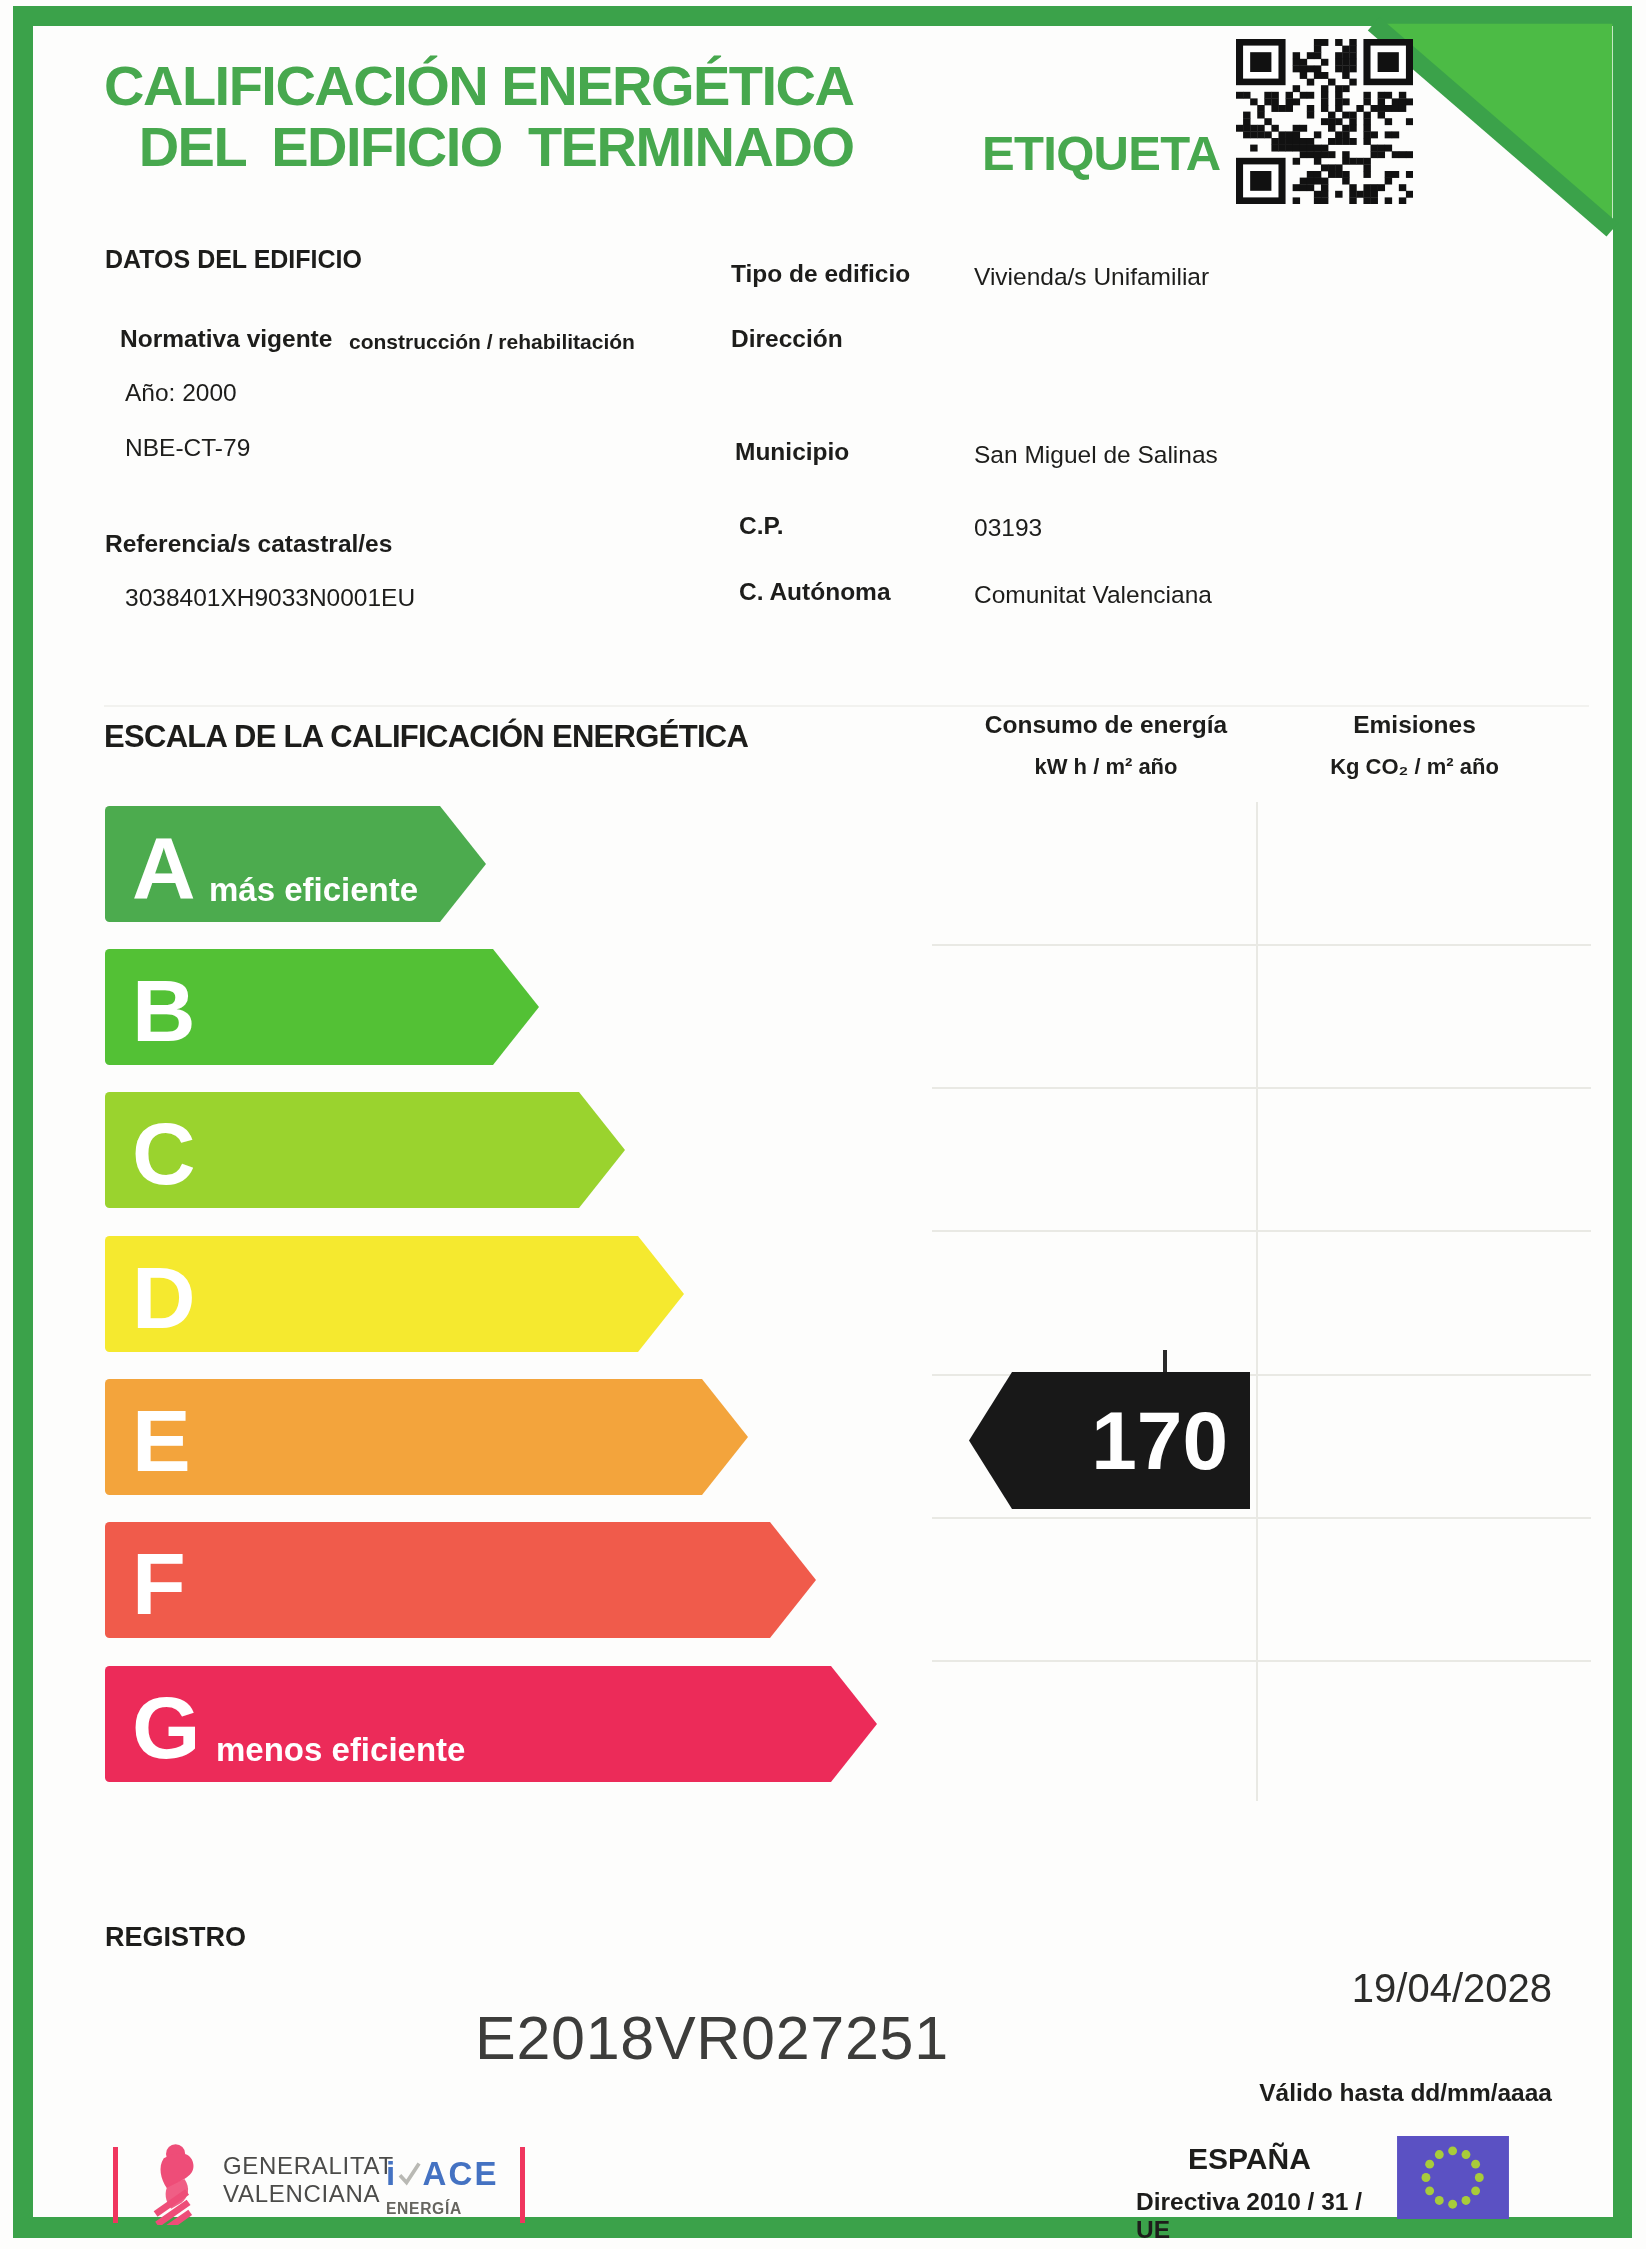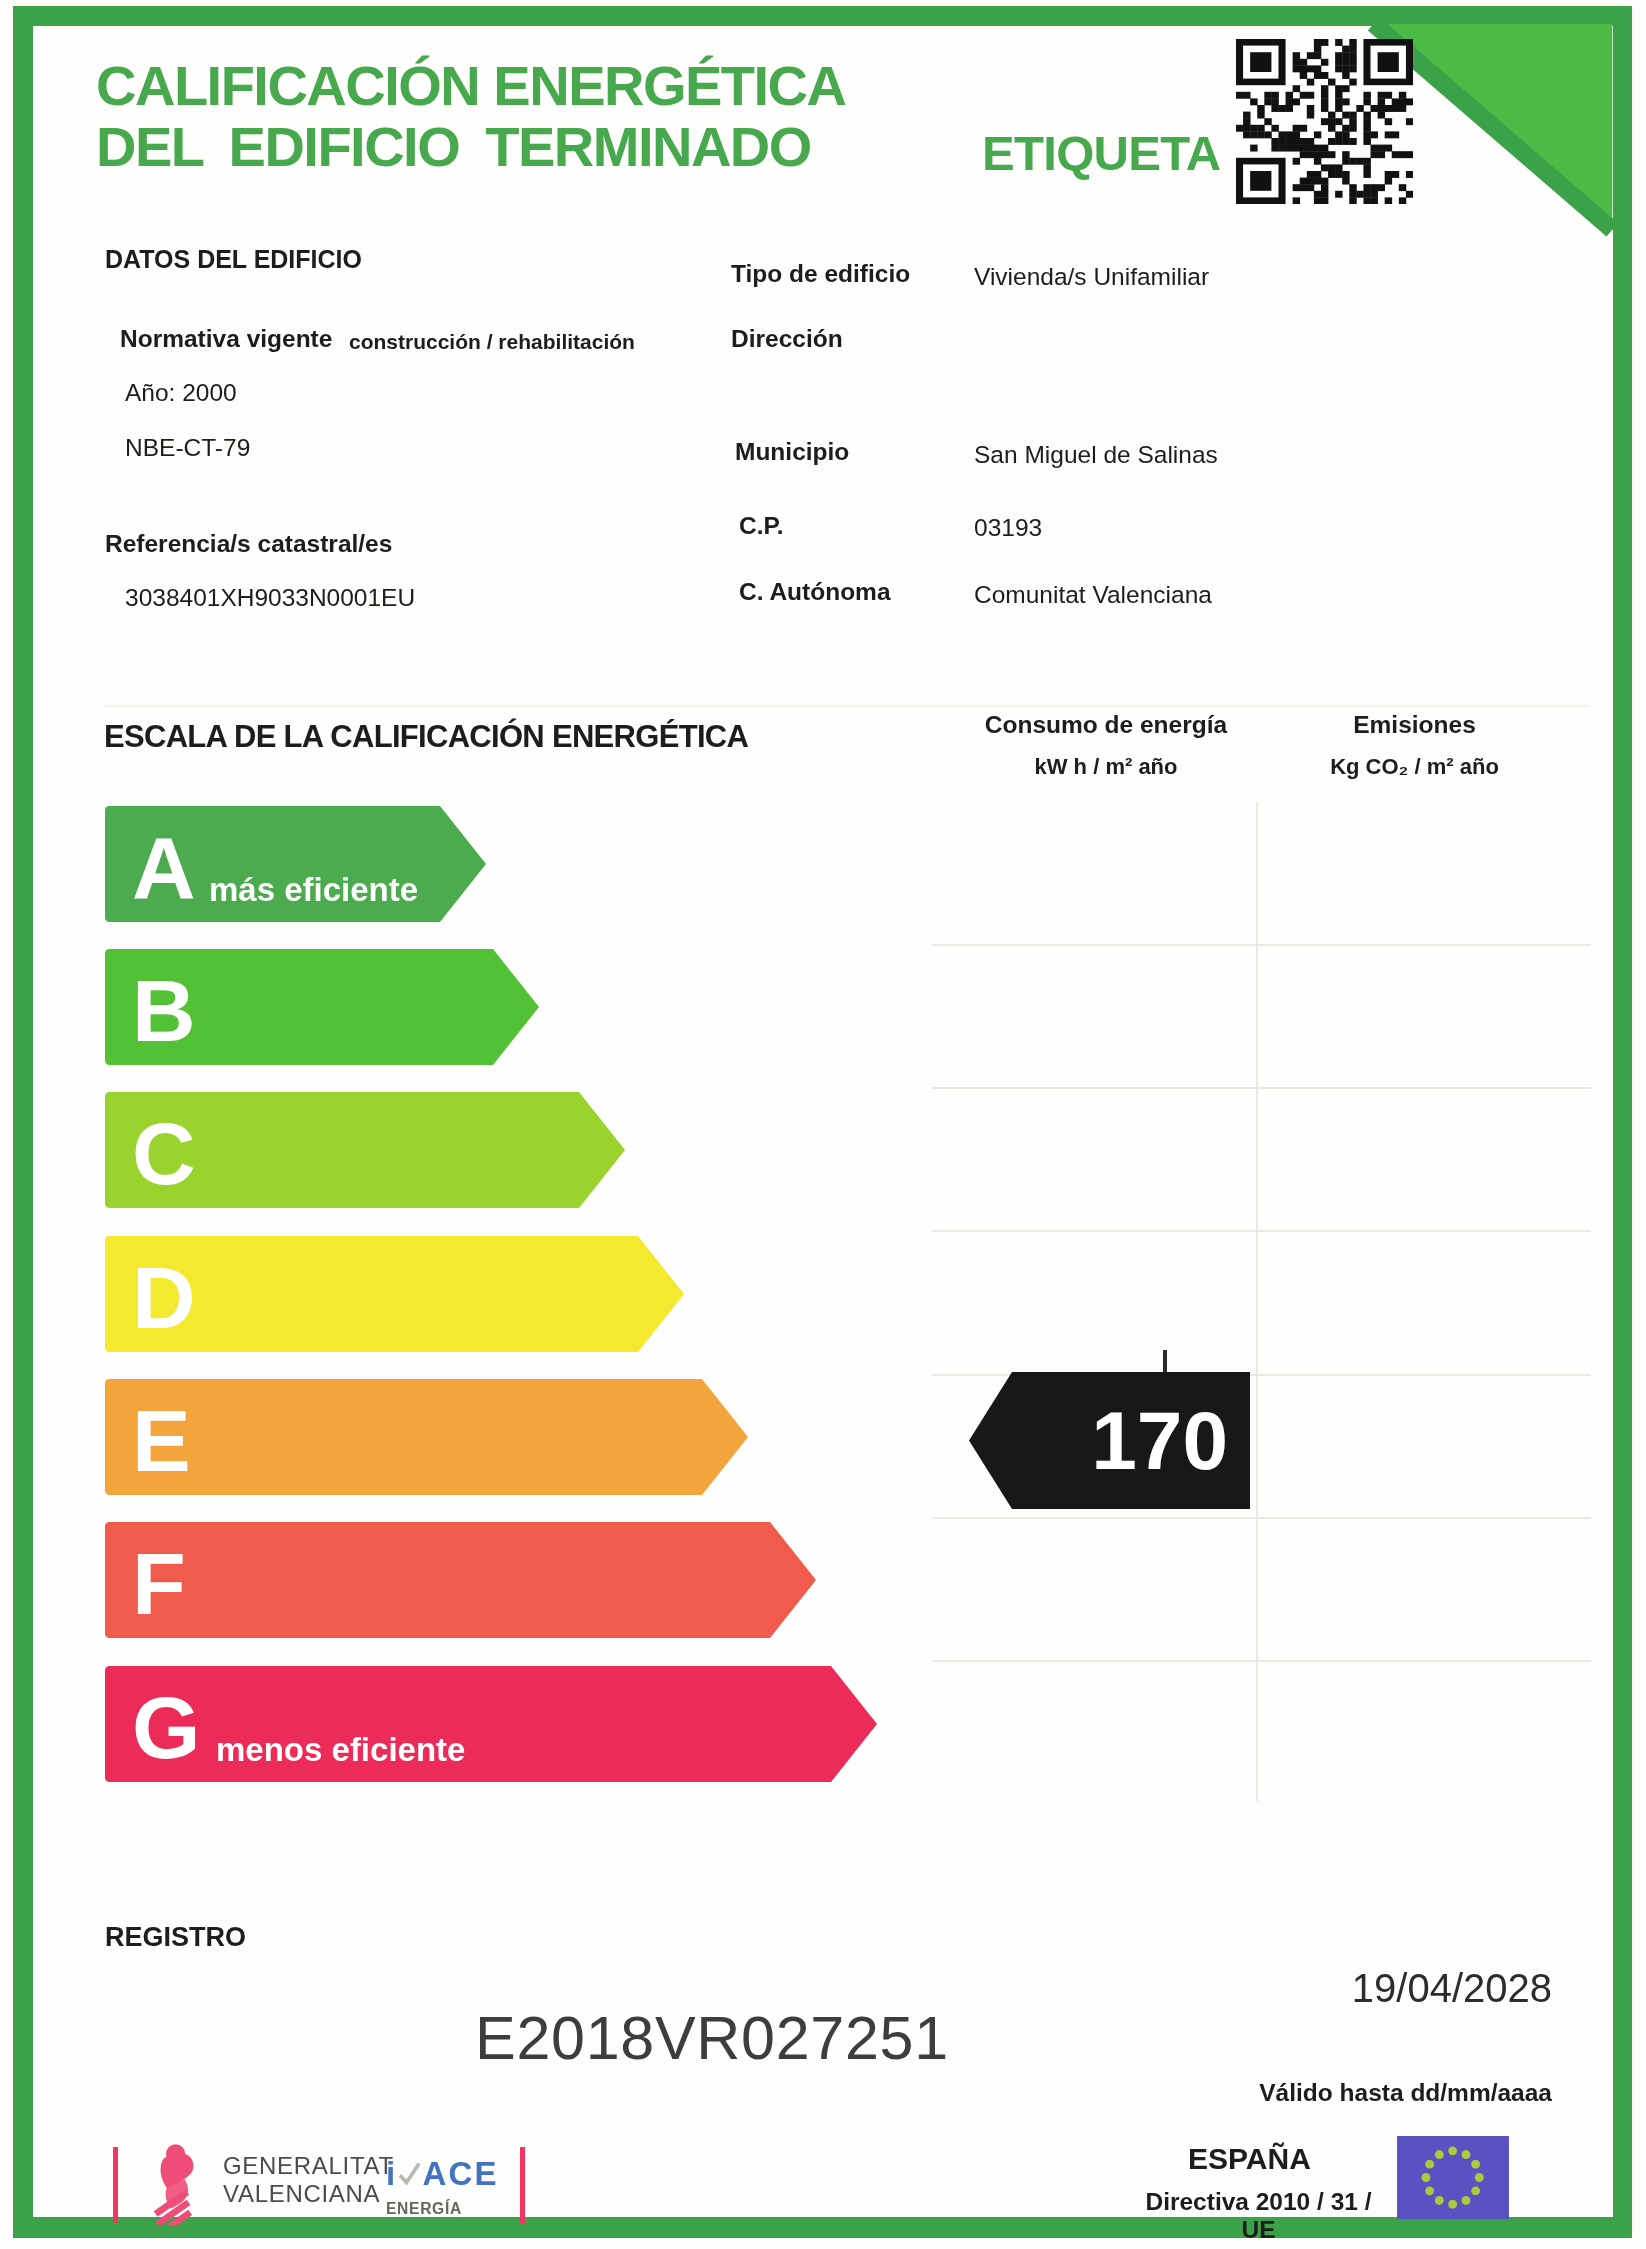--- a/index.html
+++ b/index.html
@@ -11,22 +11,22 @@
   .page{position:relative;width:1647px;height:2250px;background:#fdfdfc;overflow:hidden;
         font-family:"Liberation Sans","DejaVu Sans",sans-serif;color:var(--ink);}
   
   .frame{position:absolute;background:var(--frame);}
   .frame-top{left:13.4px;top:6px;width:1619px;height:20px;}
   .frame-bottom{left:13.4px;top:2217px;width:1619px;height:21px;}
   .frame-left{left:13.4px;top:6px;width:19.3px;height:2232px;}
   .frame-right{left:1613px;top:6px;width:19.3px;height:2232px;}
   .corner-svg{position:absolute;left:1351px;top:0;width:281px;height:252px;}
   
-  .title{position:absolute;left:96px;top:55px;font-weight:bold;font-size:56px;line-height:61px;
-         color:var(--title-green);letter-spacing:-1.5px;}
+  .title{position:absolute;left:104px;top:55px;font-weight:bold;font-size:56px;line-height:61px;
+         color:var(--title-green);letter-spacing:-1.5px;text-align:right;}
   .title .l2{word-spacing:12px;}
   .etiqueta{position:absolute;left:982px;top:125px;font-weight:bold;font-size:49px;
             color:var(--title-green);letter-spacing:-0.7px;}
   .qr{position:absolute;left:1236px;top:39px;width:177px;height:165px;}
   .qr svg{width:100%;height:100%;fill:#111;}
   
   .lbl{position:absolute;font-weight:bold;font-size:24.5px;}
   .val{position:absolute;font-size:24.5px;}
   .small-bold{font-size:21px;}
   
@@ -63,21 +63,21 @@
   
   .red-bar{position:absolute;top:2147px;width:5.2px;height:76px;background:var(--red-bar);}
   .gv-emblem{position:absolute;left:146px;top:2142px;width:71px;height:83px;}
   .gv-text{position:absolute;left:223px;top:2152px;font-size:24px;line-height:28px;
            color:#4b4b49;letter-spacing:0.7px;}
   .ivace{position:absolute;left:386px;top:2155px;color:var(--ivace-blue);font-weight:bold;}
   .ivace .word{font-size:33px;letter-spacing:2.2px;}
   .ivace .sub{display:block;font-size:15.6px;color:#66655f;margin-top:7.4px;letter-spacing:0.7px;}
   .ivace .check{display:inline-block;width:25px;height:25px;vertical-align:-1.5px;}
   .espana{position:absolute;left:1188px;top:2142px;width:215px;text-align:left;font-weight:bold;font-size:30px;}
-  .directiva{position:absolute;left:1136px;top:2188px;width:245px;text-align:center;font-weight:bold;font-size:24.5px;}
+  .directiva{position:absolute;left:1136px;top:2188px;width:245px;text-align:left;font-weight:bold;font-size:24.5px;}
   .eu-flag{position:absolute;left:1397px;top:2136px;width:112px;height:83px;}
 </style>
 </head>
 <body>
 
 <div class="page">
 
   <div class="frame frame-top"></div>
   <div class="frame frame-left"></div>
   <div class="frame frame-right"></div>

